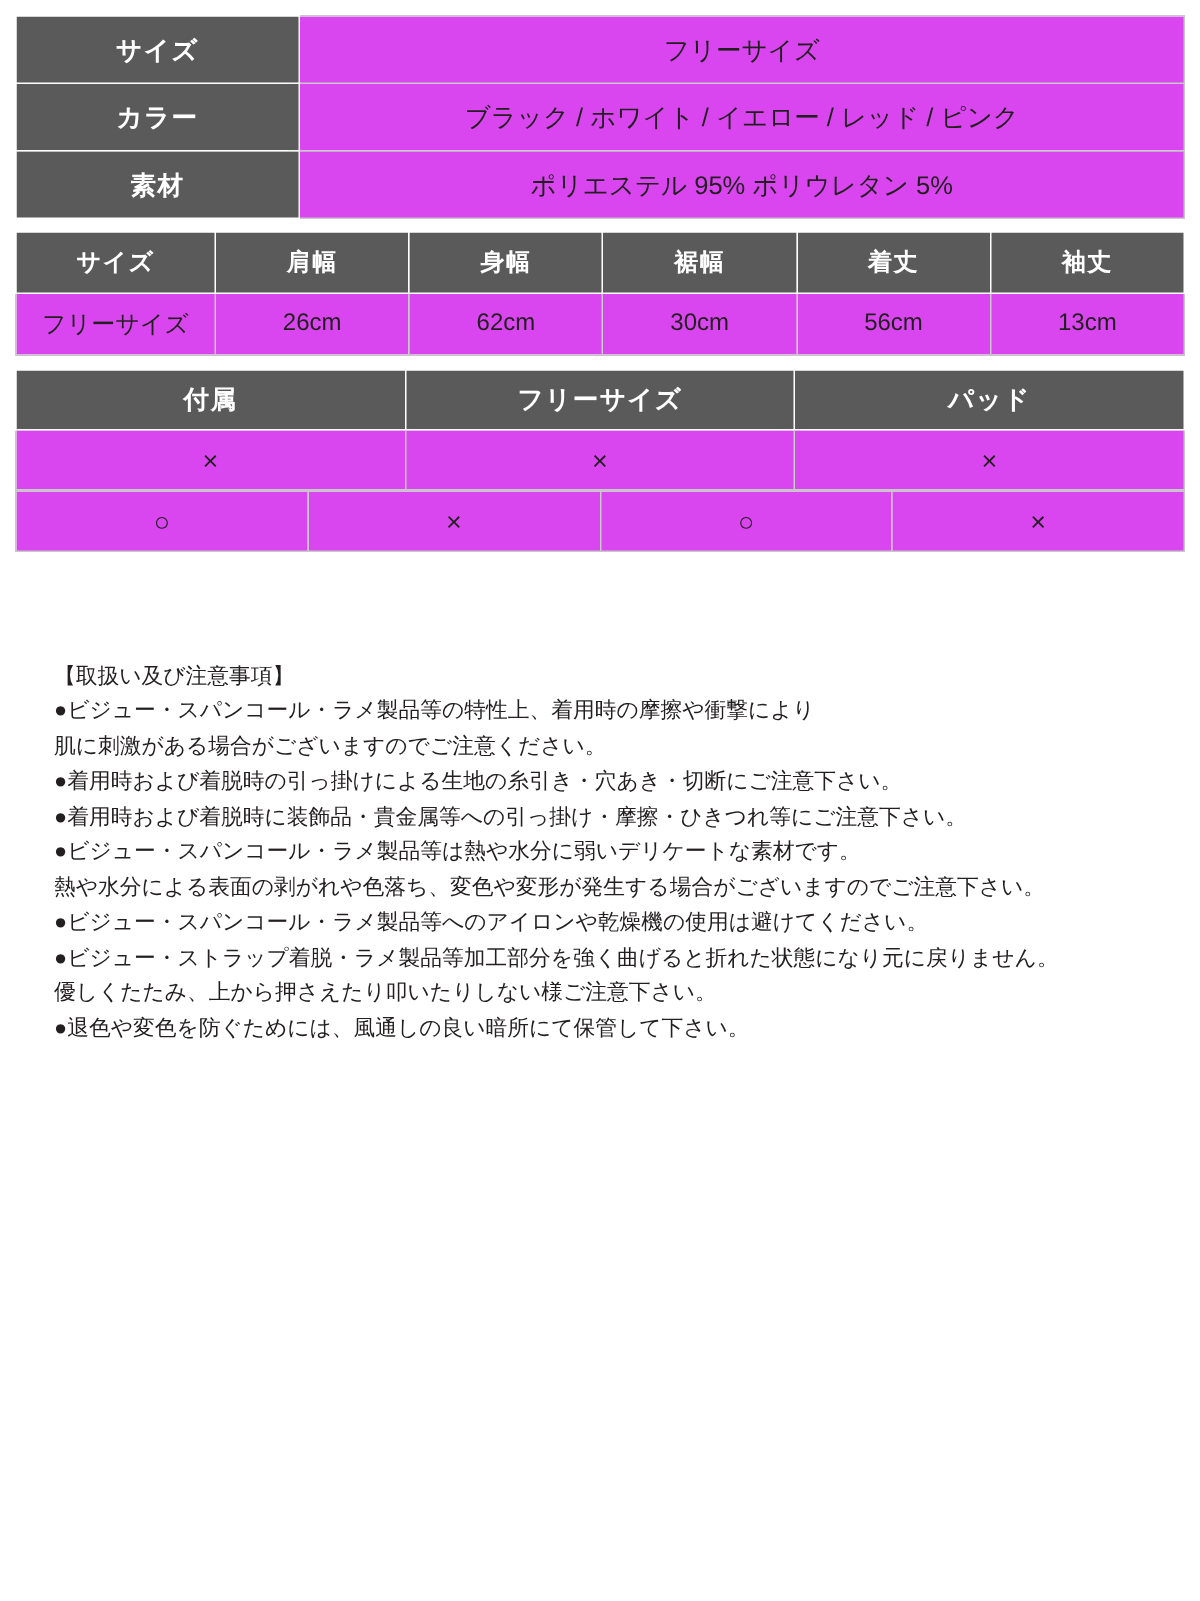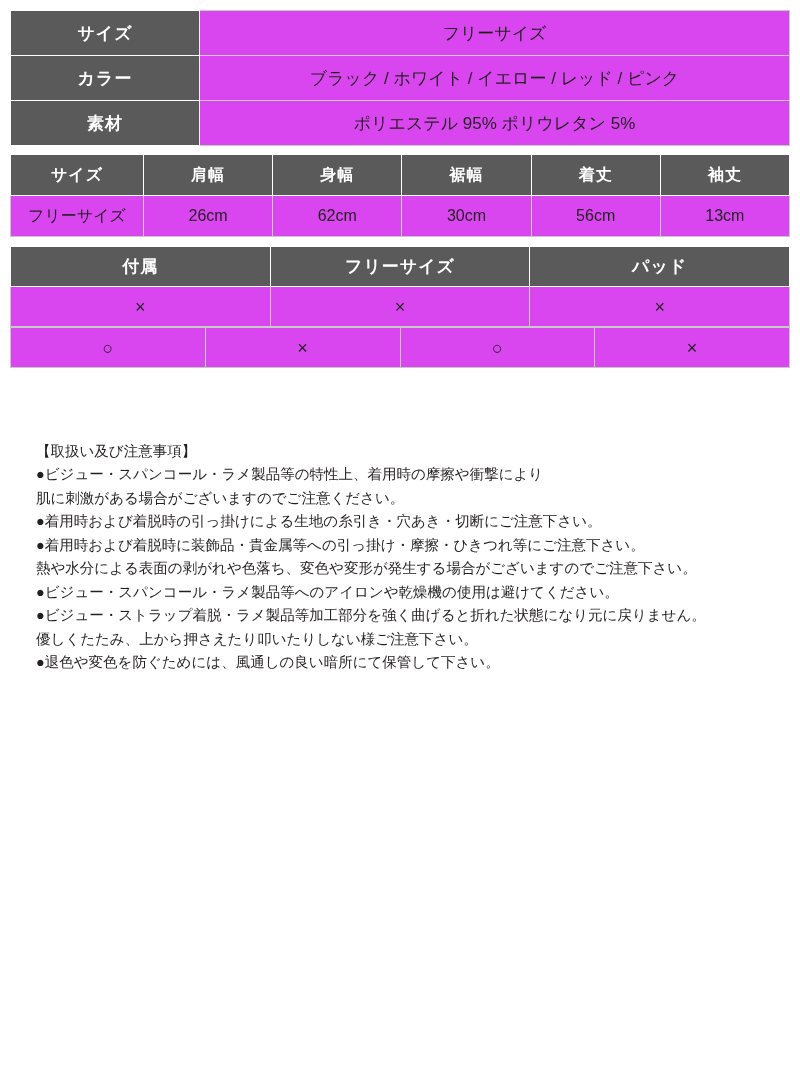--- a/index.html
+++ b/index.html
@@ -146,20 +146,21 @@
       </tr>
     </tbody>
   </table>
 
   <div class="notes">
     <div>【取扱い及び注意事項】</div>
     <div>●ビジュー・スパンコール・ラメ製品等の特性上、着用時の摩擦や衝撃により</div>
     <div>肌に刺激がある場合がございますのでご注意ください。</div>
     <div>●着用時および着脱時の引っ掛けによる生地の糸引き・穴あき・切断にご注意下さい。</div>
     <div>●着用時および着脱時に装飾品・貴金属等への引っ掛け・摩擦・ひきつれ等にご注意下さい。</div>
+    <div>●ビジュー・スパンコール・ラメ製品等は熱や水分に弱いデリケートな素材です。</div>
     <div>熱や水分による表面の剥がれや色落ち、変色や変形が発生する場合がございますのでご注意下さい。</div>
     <div>●ビジュー・スパンコール・ラメ製品等へのアイロンや乾燥機の使用は避けてください。</div>
     <div>●ビジュー・ストラップ着脱・ラメ製品等加工部分を強く曲げると折れた状態になり元に戻りません。</div>
     <div>優しくたたみ、上から押さえたり叩いたりしない様ご注意下さい。</div>
     <div>●退色や変色を防ぐためには、風通しの良い暗所にて保管して下さい。</div>
   </div>
 
 </div>
 
 </body></html>

